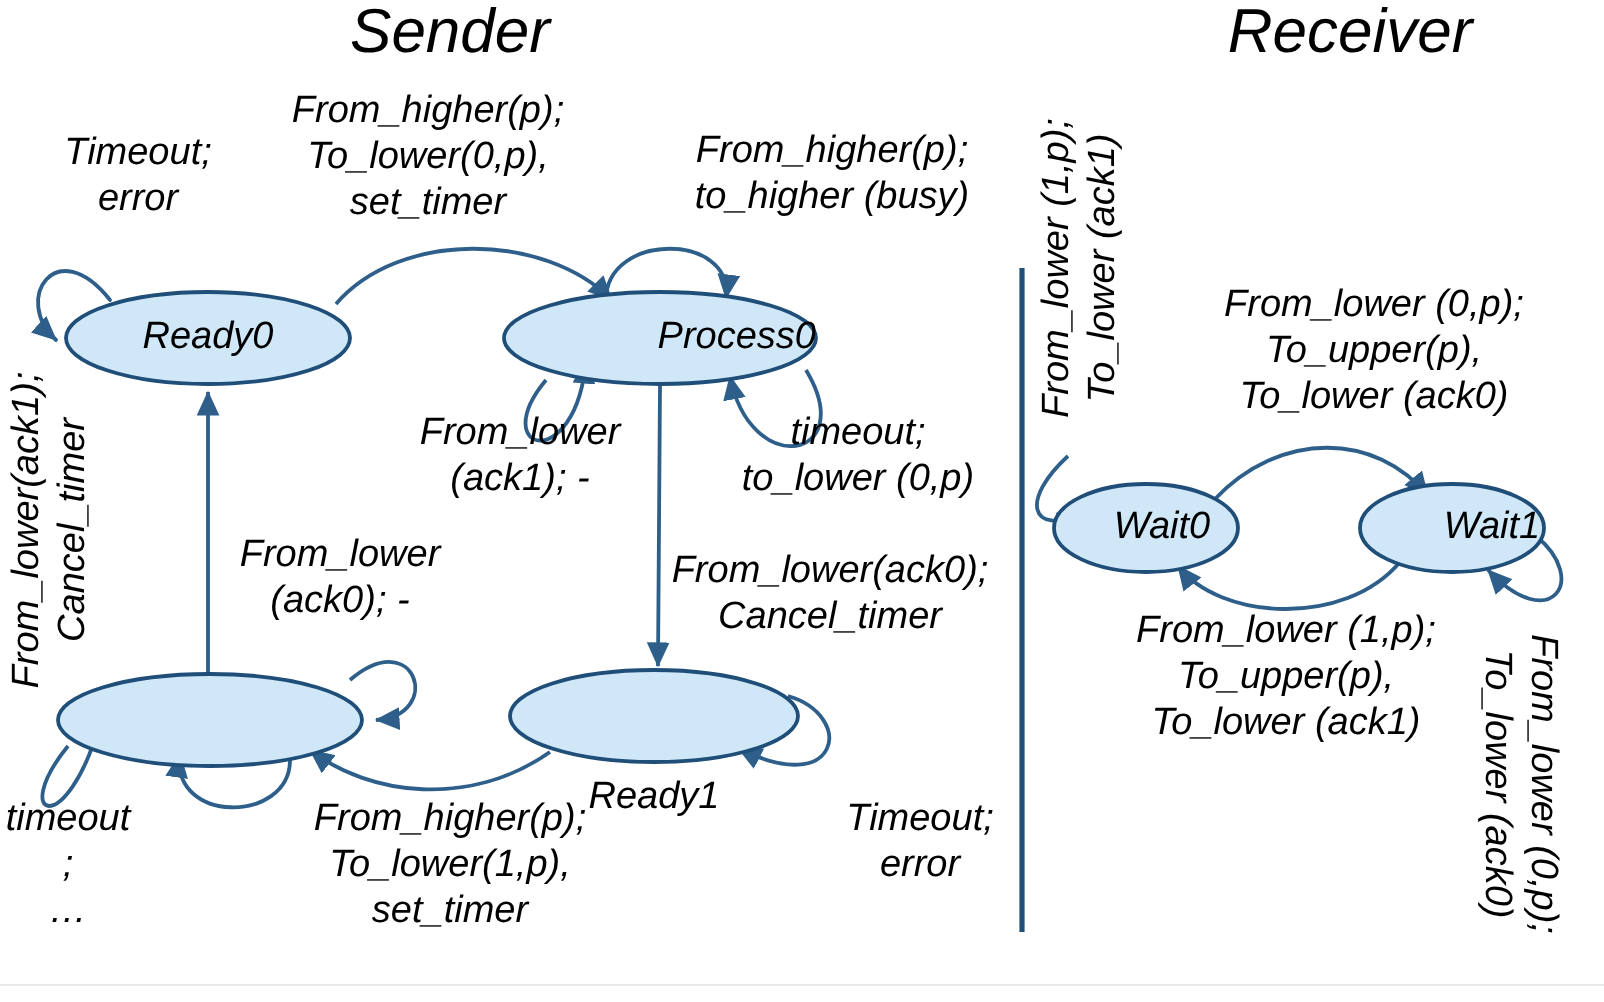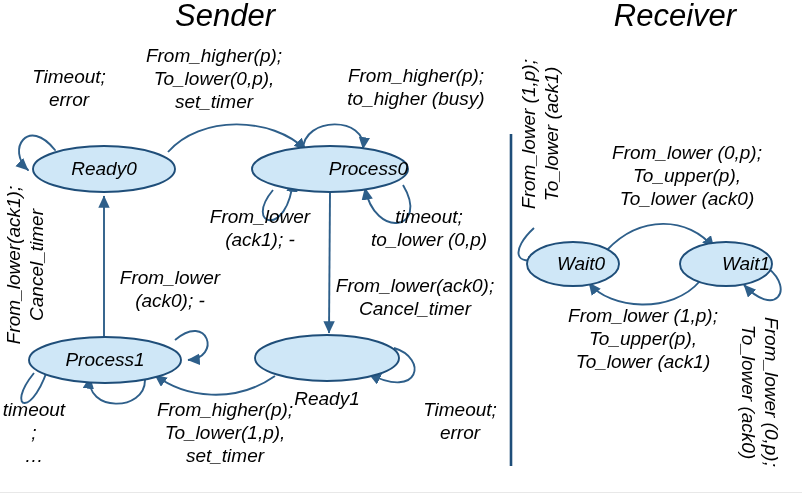--- a/index.html
+++ b/index.html
@@ -121,21 +121,20 @@
       <ellipse cx="573" cy="264" rx="46" ry="22"></ellipse>
       <ellipse cx="726" cy="264" rx="46" ry="22"></ellipse>
     </g>
   </svg>
 
   <div class="title" style="left:105px; top:-2px; width:240px;">Sender</div>
   <div class="title" style="left:560px; top:-2px; width:230px;">Receiver</div>
 
   <div class="statelbl" style="left:34px; top:158px; width:140px;">Ready0</div>
   <div class="statelbl" style="left:252px; top:158px; width:156px;text-align:right;">Process0</div>
-  <div class="statelbl" style="left:29px; top:349px; width:152px;">Process1</div>
   <div class="statelbl" style="left:255px; top:347px; width:144px;margin-top:41px;">Ready1</div>
   <div class="statelbl" style="left:527px; top:253px; width:108px;">Wait0</div>
   <div class="statelbl" style="left:680px; top:253px; width:92px;margin-left:20px;">Wait1</div>
 
   <div class="lbl" style="left:4px; top:65px; width:130px;">Timeout;
 error</div>
 
   <div class="lbl" style="left:131px; top:44px; width:166px;">From_higher(p);
 To_lower(0,p),
 set_timer</div>

